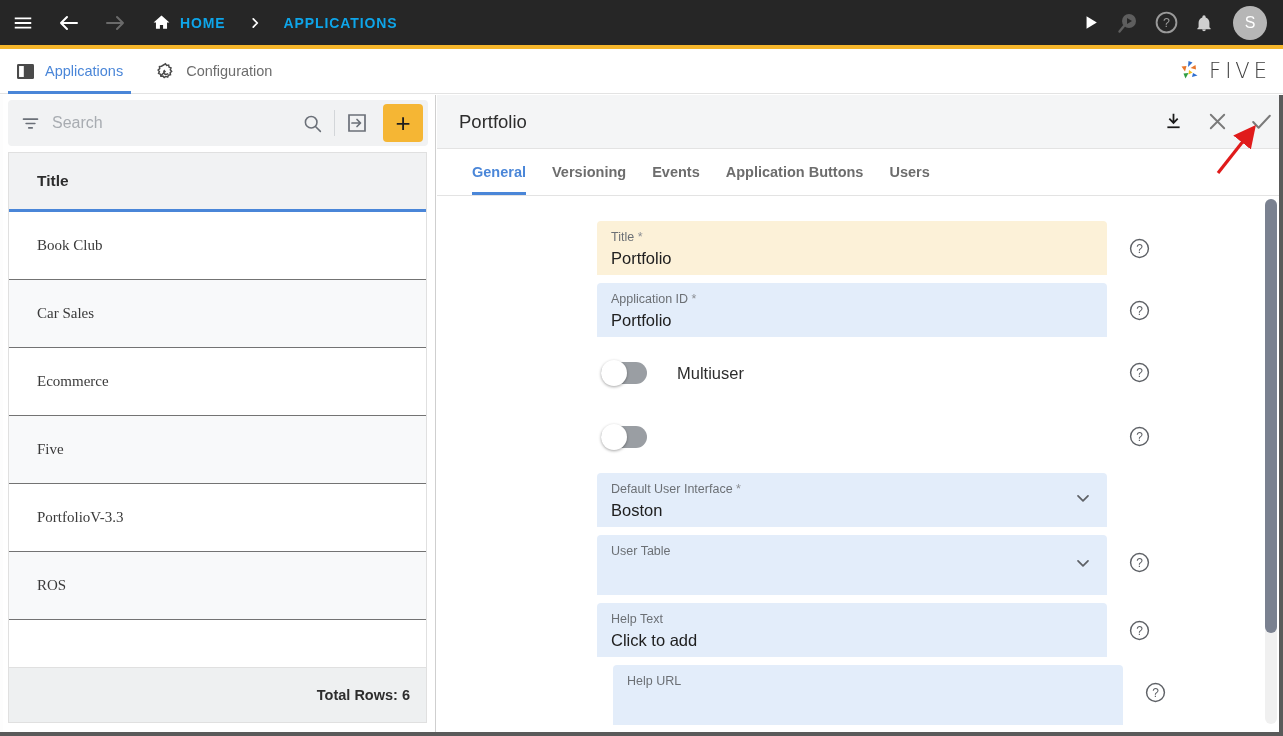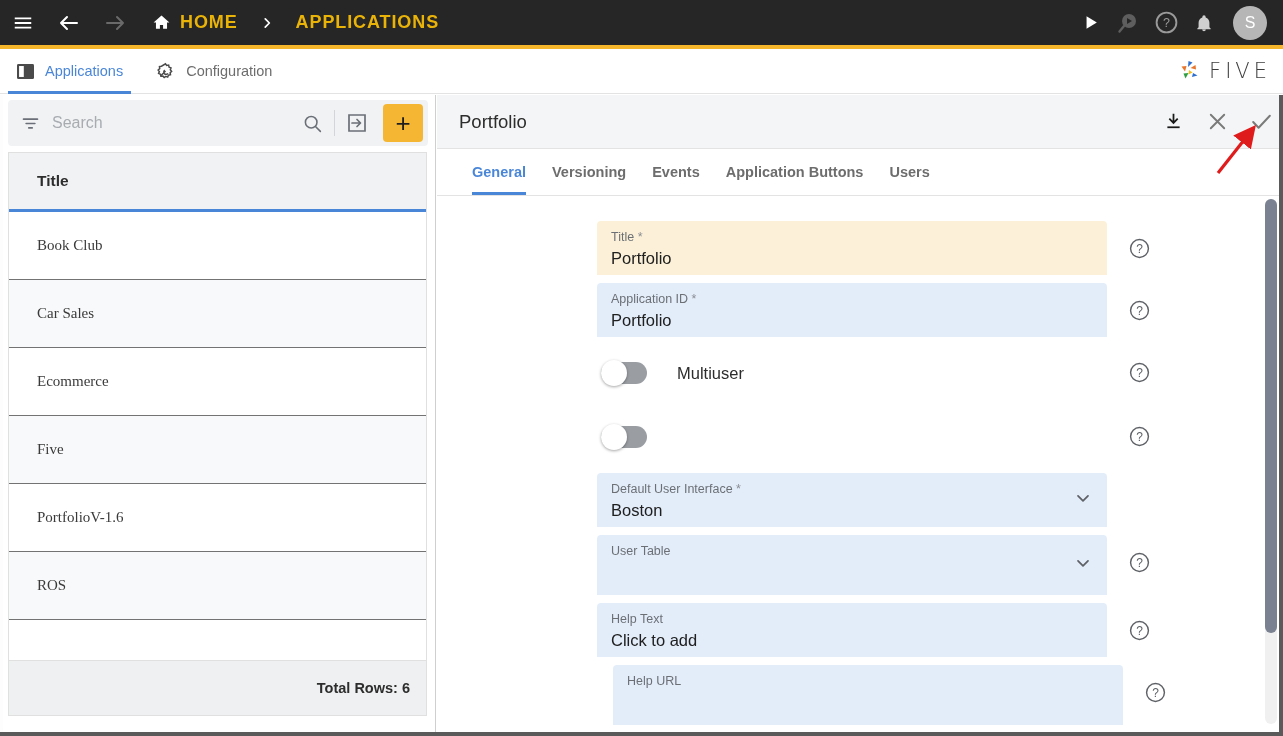--- a/index.html
+++ b/index.html
@@ -19,21 +19,21 @@
     background: #f5b62b;
   }
   .tb-icon {
     width: 46px; height: 45px; display: flex; align-items: center;
     justify-content: center; color: #ffffff;
   }
   .tb-icon.disabled { color: #6a6a6a; }
   .breadcrumb { display: flex; align-items: center; margin-left: 14px; }
   .bc-home-icon { color: #fff; display: flex; align-items: center; margin-right: 9px; }
   .bc-text {
-    color: #eab308; font-size: 18px; font-weight: bold;
+    color: #0ea5e9; font-size: 14px; font-weight: bold;
     letter-spacing: 0.9px;
   }
   .bc-sep { color: #ffffff; margin: 0 22px; display: flex; align-items: center; }
   .topbar-right {
     position: absolute; right: 10px; top: 0; height: 45px;
     display: flex; align-items: center; gap: 4px;
   }
   .tb-round {
     width: 34px; height: 34px; border-radius: 50%;
     display: flex; align-items: center; justify-content: center;
@@ -109,21 +109,21 @@
   }
   .grid-row {
     height: 68px; display: flex; align-items: center; padding-left: 28px;
     font-size: 15px; color: #3a3a3a; border-bottom: 1px solid #737373; font-family: Liberation Serif, serif;
   }
   .grid-row.odd { background: #ffffff; }
   .grid-row.even { background: #f8f9fa; }
   .grid-filler { background: #ffffff; height: 100%; }
 
   .leftfooter {
-    position: absolute; left: 8px; right: 8px; bottom: 16px; height: 56px;
+    position: absolute; left: 8px; right: 8px; bottom: 9px; height: 56px;
     background: #eef0f1; border: 1px solid #e0e0e0;
     display: flex; align-items: center; justify-content: flex-end;
     padding-right: 16px; font-size: 14.5px; font-weight: bold; color: #2d2d2d;
   }
 
   
   .rightpanel {
     position: absolute; left: 437px; top: 95px; right: 0; bottom: 4px;
     background: #ffffff;
   }
@@ -359,21 +359,21 @@
         <div class="grid-row even">
           <span>Car Sales</span>
         </div>
         <div class="grid-row odd">
           <span>Ecommerce</span>
         </div>
         <div class="grid-row even">
           <span>Five</span>
         </div>
         <div class="grid-row odd">
-          <span>PortfolioV-1.6</span>
+          <span>PortfolioV-3.3</span>
         </div>
         <div class="grid-row even">
           <span>ROS</span>
         </div>
       </div>
     <div class="grid-filler"></div>
   </div>
 
   <div class="leftfooter">
     <span>Total Rows: 6</span>

